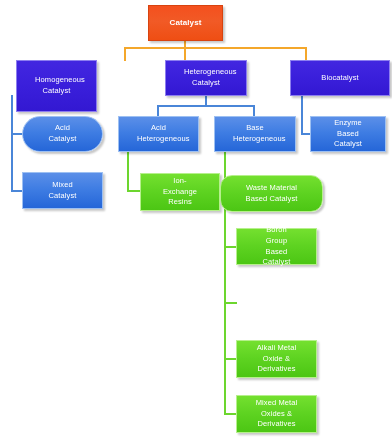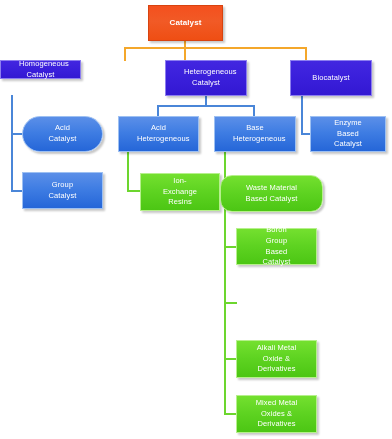--- a/index.html
+++ b/index.html
@@ -91,35 +91,35 @@
   <div class="conn green" style="left:224px; top:192px; width:13px; height:2px;"></div>
   <div class="conn green" style="left:224px; top:246px; width:13px; height:2px;"></div>
   <div class="conn green" style="left:224px; top:302px; width:13px; height:2px;"></div>
   <div class="conn green" style="left:224px; top:358px; width:13px; height:2px;"></div>
   <div class="conn green" style="left:224px; top:413px; width:13px; height:2px;"></div>
 
   <div class="node root" style="left:148px; top:5px; width:75px; height:36px;">
     <span>Catalyst</span>
   </div>
 
-  <div class="node lvl1" style="left:0; top:60px; width:81px; height:19px;">
+  <div class="node lvl1" style="left:16px; top:60px; width:81px; height:52px;">
     <span>Homogeneous Catalyst</span>
   </div>
   <div class="node lvl1" style="left:165px; top:60px; width:82px; height:36px;">
     <span>Heterogeneous Catalyst</span>
   </div>
-  <div class="node lvl1" style="left:290px; top:60px; width:82px; height:36px;">
+  <div class="node lvl1" style="left:290px; top:60px; width:100px; height:36px;">
     <span>Biocatalyst</span>
   </div>
 
   <div class="node lvl2" style="left:22px; top:116px; width:81px; height:36px;border-radius:18px;">
     <span>Acid Catalyst</span>
   </div>
   <div class="node lvl2" style="left:22px; top:172px; width:81px; height:37px;">
-    <span>Group Catalyst</span>
+    <span>Mixed Catalyst</span>
   </div>
   <div class="node lvl2" style="left:118px; top:116px; width:81px; height:36px;">
     <span>Acid Heterogeneous</span>
   </div>
   <div class="node lvl2" style="left:214px; top:116px; width:82px; height:36px;">
     <span>Base Heterogeneous</span>
   </div>
   <div class="node lvl2" style="left:310px; top:116px; width:76px; height:36px;">
     <span>Enzyme Based Catalyst</span>
   </div>

